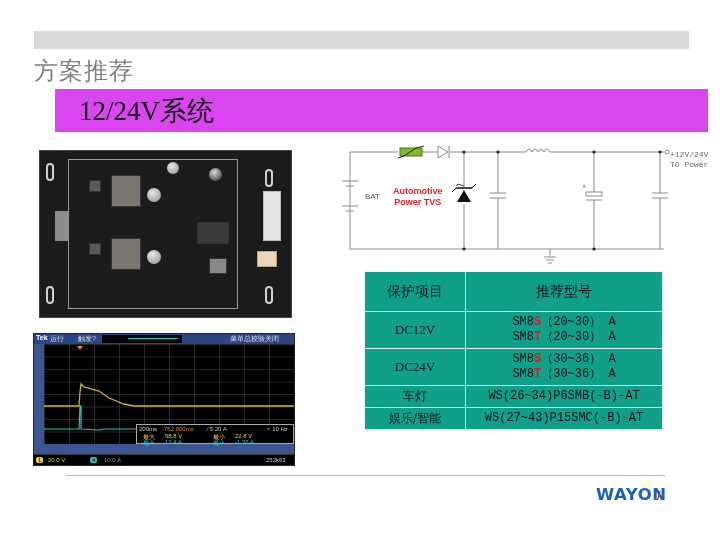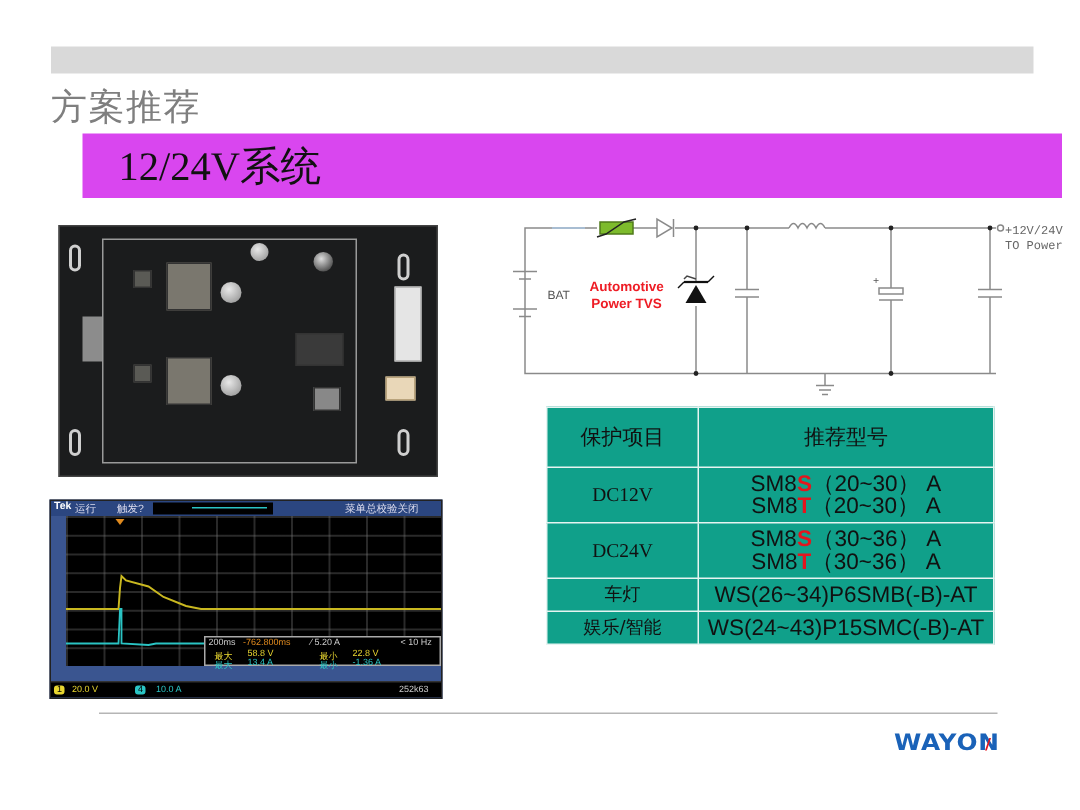--- a/index.html
+++ b/index.html
@@ -35,21 +35,21 @@
   .tvs-label { position: absolute; left: 55px; top: 50px; color: #ee1c25; font-weight: bold; font-size: 9px; line-height: 11px; text-align: center; }
   .bat-label { position: absolute; left: 27px; top: 56px; font-size: 8px; color: #555; }
   .out-label { position: absolute; left: 332px; top: 14px; font-size: 8px; color: #666; line-height: 10px; font-family: Liberation Mono, monospace; }
 
   table.spec { position: absolute; left: 364px; top: 271px; width: 299px; border-collapse: collapse; background: #10a08a; }
   table.spec td, table.spec th { border: 1.5px solid #e6f4f1; color: #111; text-align: center; padding: 0; }
   table.spec th { height: 40px; font-family: "DejaVu Sans", sans-serif; font-weight: normal; font-size: 14px; color: #111; }
   table.spec td.item { width: 101px; }
   td.item-serif { font-family: Liberation Serif, serif; font-size: 13px; }
   td.item-cn { font-family: "DejaVu Sans", sans-serif; font-size: 12px; }
-  td.model { font-family: Liberation Sans, sans-serif; font-size: 15px; line-height: 15px; }
+  td.model { font-family: Liberation Mono, monospace; font-size: 12px; line-height: 15px; }
   tr.tall td { height: 37px; }
   tr.short td { height: 22px; }
   .red { color: #e3161e; font-weight: bold; }
 
   .bottom-line { position: absolute; left: 66px; top: 475px; width: 599px; height: 1px; background: #b5b5b5; }
   .logo { position: absolute; left: 596px; top: 486px; font-family: "DejaVu Sans", sans-serif; font-weight: bold; font-size: 15px; color: #1a62b8; letter-spacing: 0.5px; transform: scaleX(1.1); transform-origin: left; }
   .logo-slash { color: #e3161e; font-size: 10px; position: relative; left: -9px; top: -1px; }
 </style>
 </head>
 <body>
@@ -222,21 +222,21 @@
       <div><span>SM8</span><span class="red">S</span><span>（30~36） A</span></div>
       <div><span>SM8</span><span class="red">T</span><span>（30~36） A</span></div>
     </td>
   </tr>
   <tr class="short">
     <td class="item item-cn">车灯</td>
     <td class="model">WS(26~34)P6SMB(-B)-AT</td>
   </tr>
   <tr class="short">
     <td class="item item-cn">娱乐/智能</td>
-    <td class="model">WS(24~43)P15SMC(-B)-AT</td>
+    <td class="model">WS(27~43)P15SMC(-B)-AT</td>
   </tr>
 </tbody>
   </table>
 
 <div class="bottom-line"></div>
 <div class="logo">
   <span>WAY</span><span>ON</span><span class="logo-slash">/</span>
 </div>
 
 </body></html>

